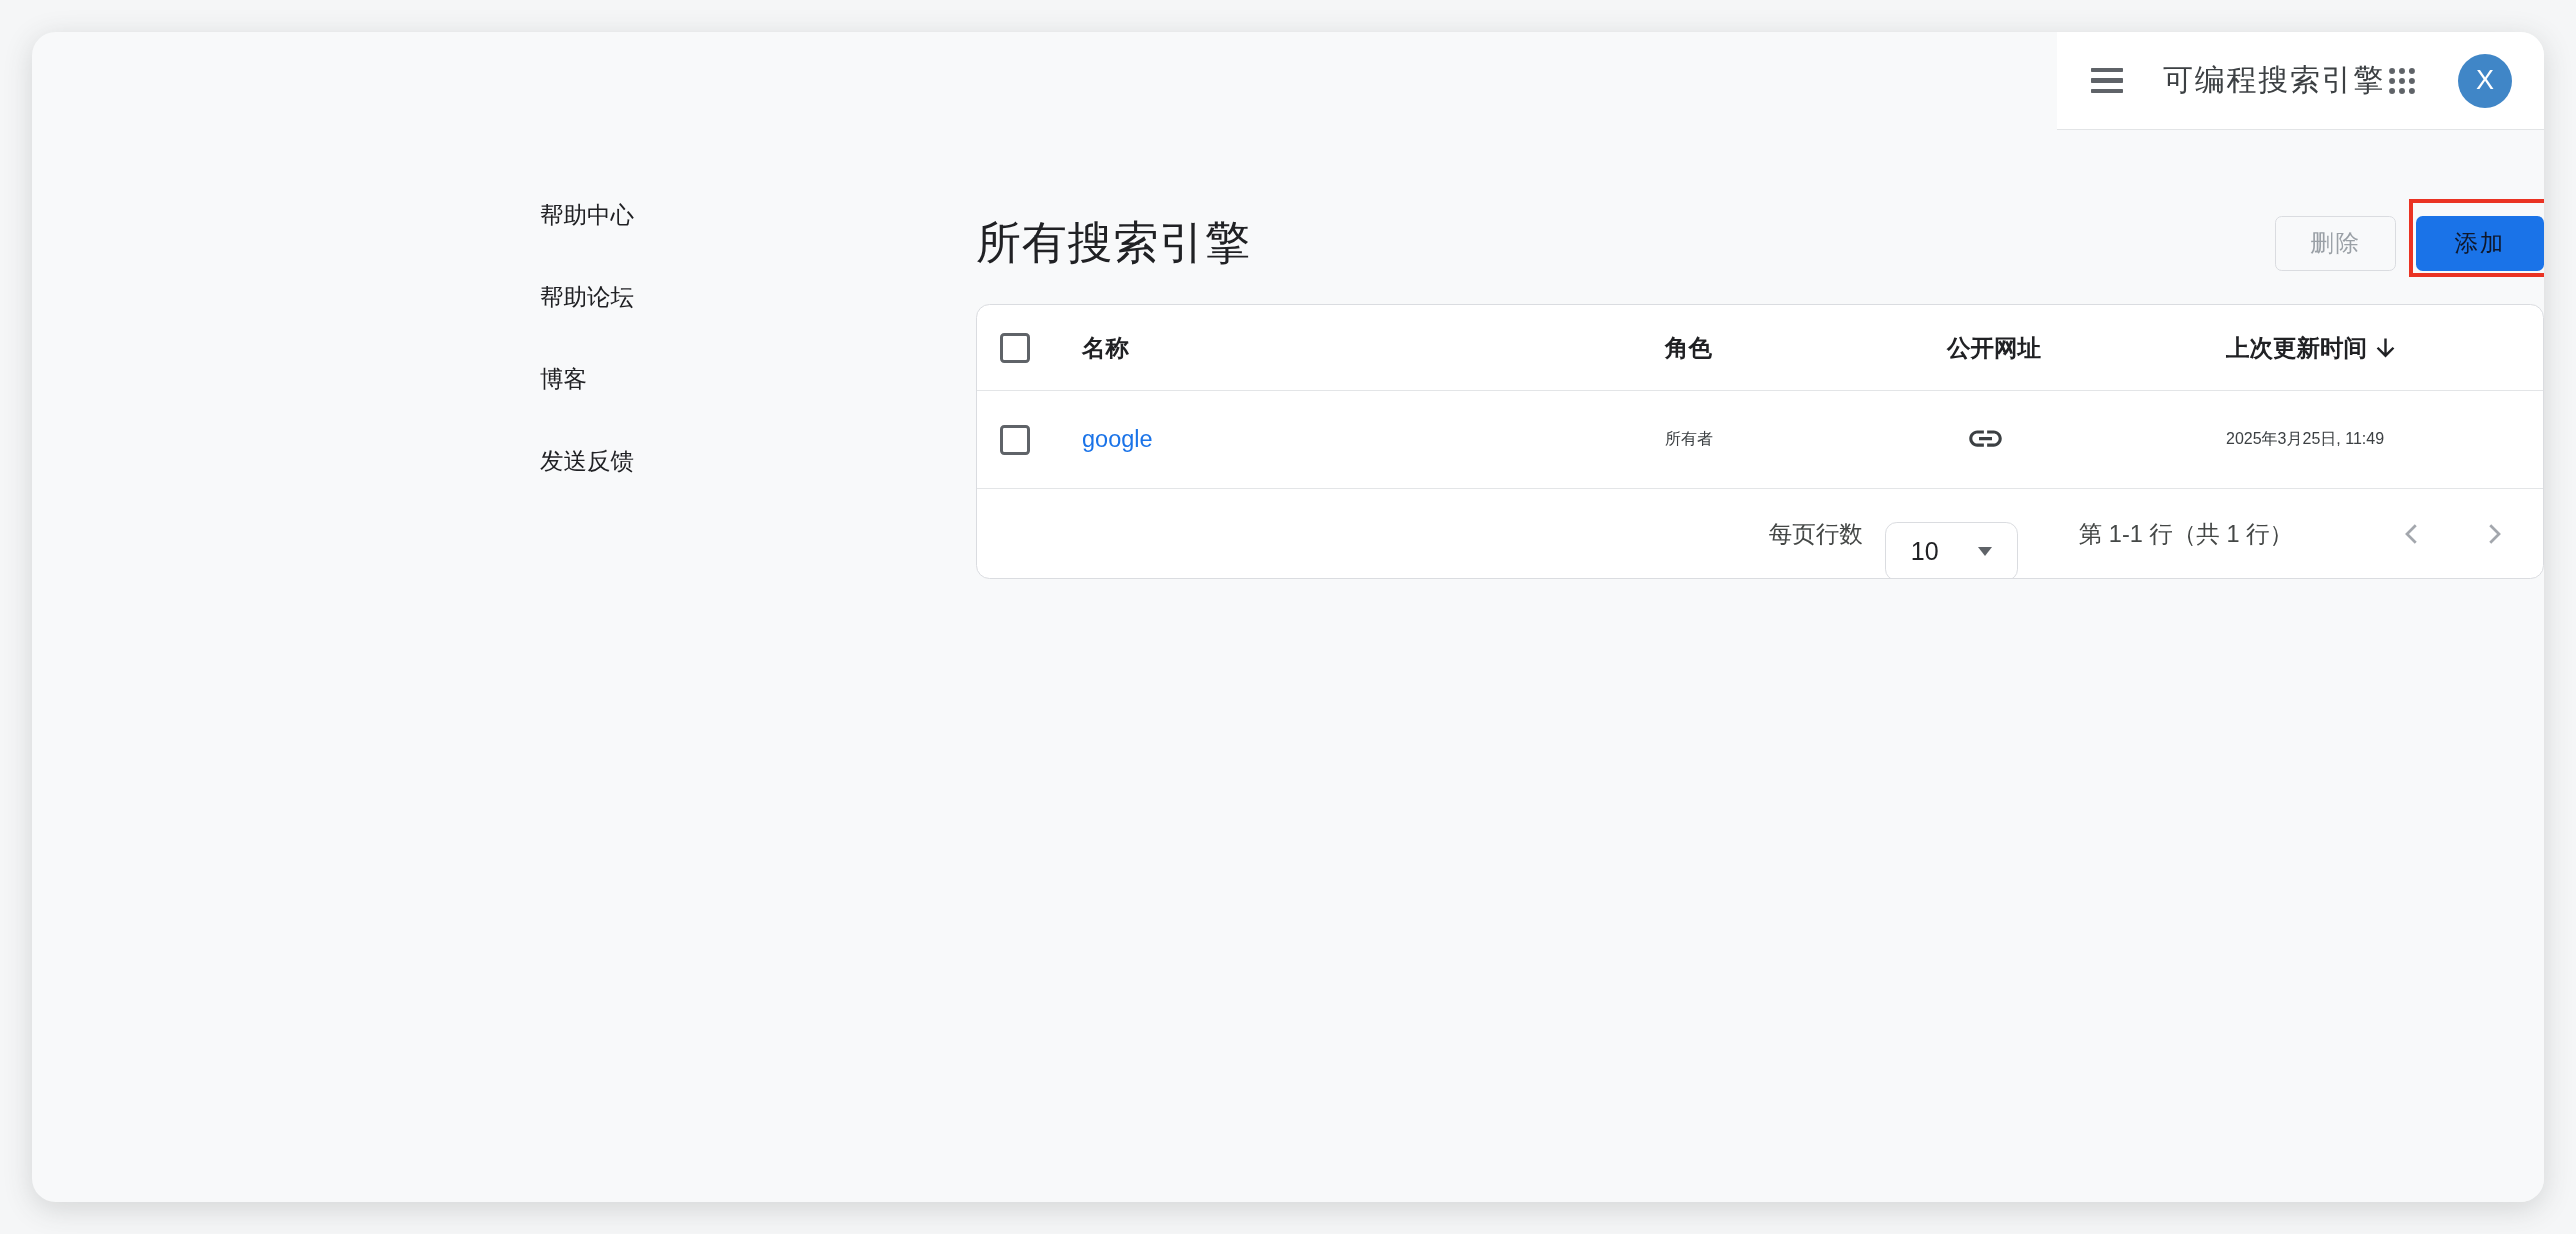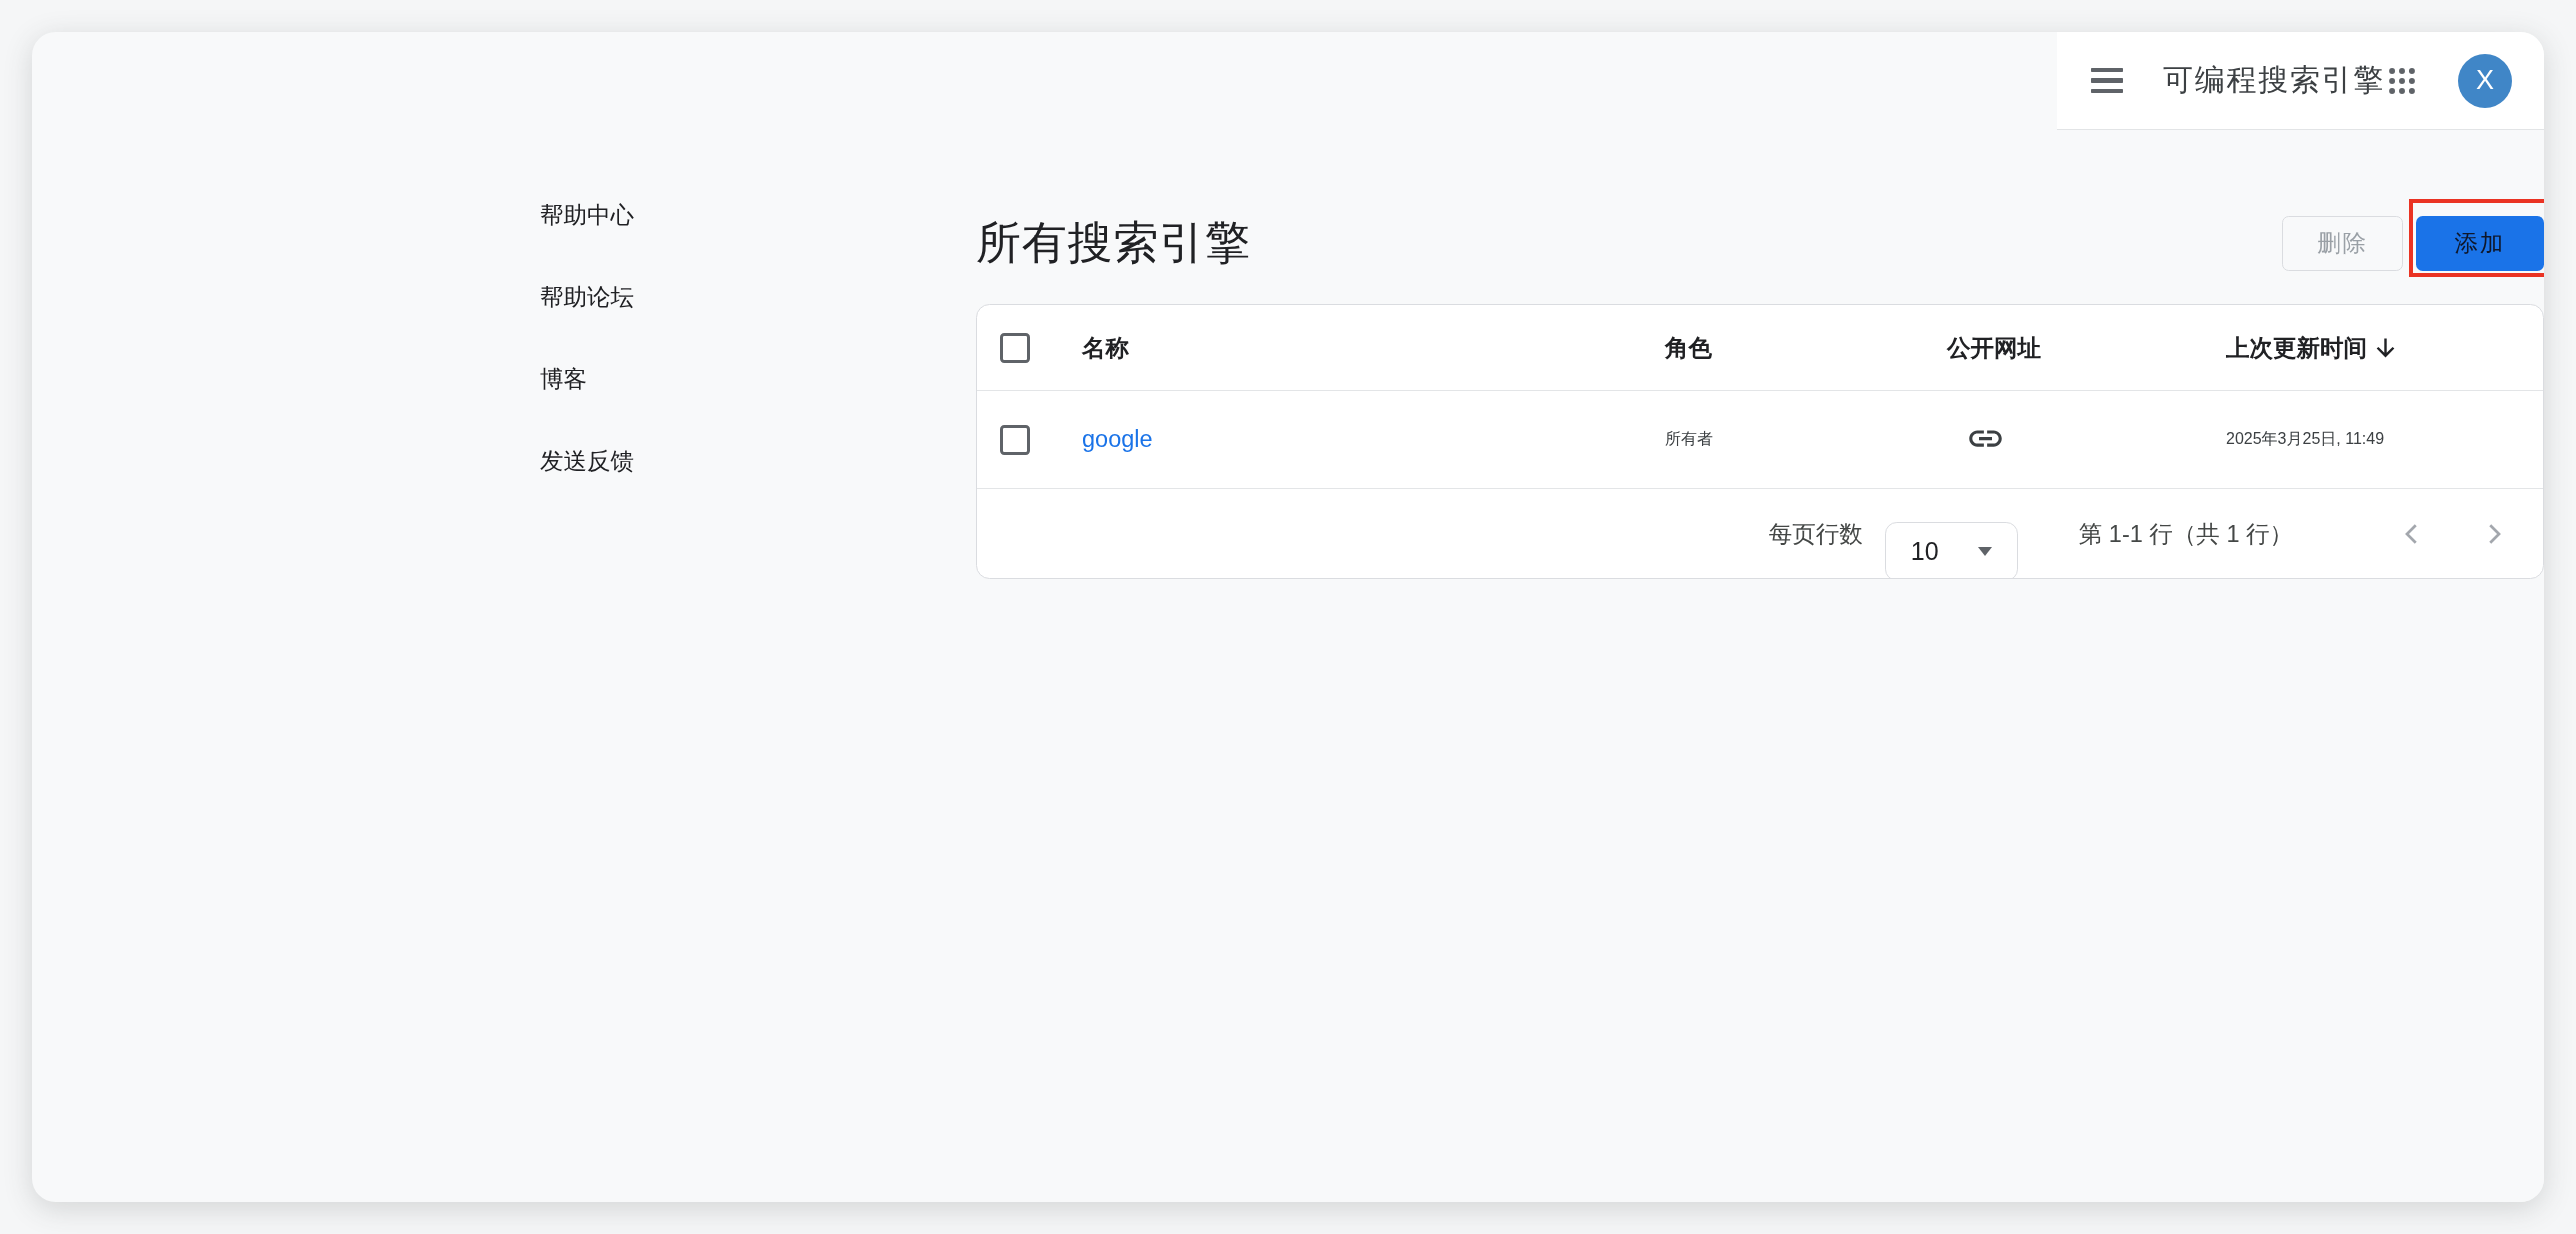--- a/index.html
+++ b/index.html
@@ -44,21 +44,21 @@
   .side-item {
     height: 47px; line-height: 47px; margin-bottom: 35px;
     font-size: 23.5px; color: #202124; width: max-content; cursor: pointer;
   }
   .content { width: 1568px; }
   .heading-row {
     margin-top: 81px; height: 64px;
     display: flex; align-items: center; justify-content: space-between;
   }
   .page-heading { font-size: 45px; font-weight: 400; color: #202124; letter-spacing: 0.8px; }
-  .toolbar { display: flex; align-items: center; gap: 13px; }
+  .toolbar { display: flex; align-items: center; gap: 20px; }
   .btn {
     height: 55px; border-radius: 6.7px; font-size: 23.5px;
     display: inline-flex; align-items: center; justify-content: center;
     cursor: pointer; letter-spacing: 1.7px;
     font-family: "Liberation Sans", sans-serif;
   }
   .btn-delete {
     padding: 0 34px; background: transparent;
     border: 1.7px solid #dadce0; color: #9aa0a6; cursor: default;
   }

